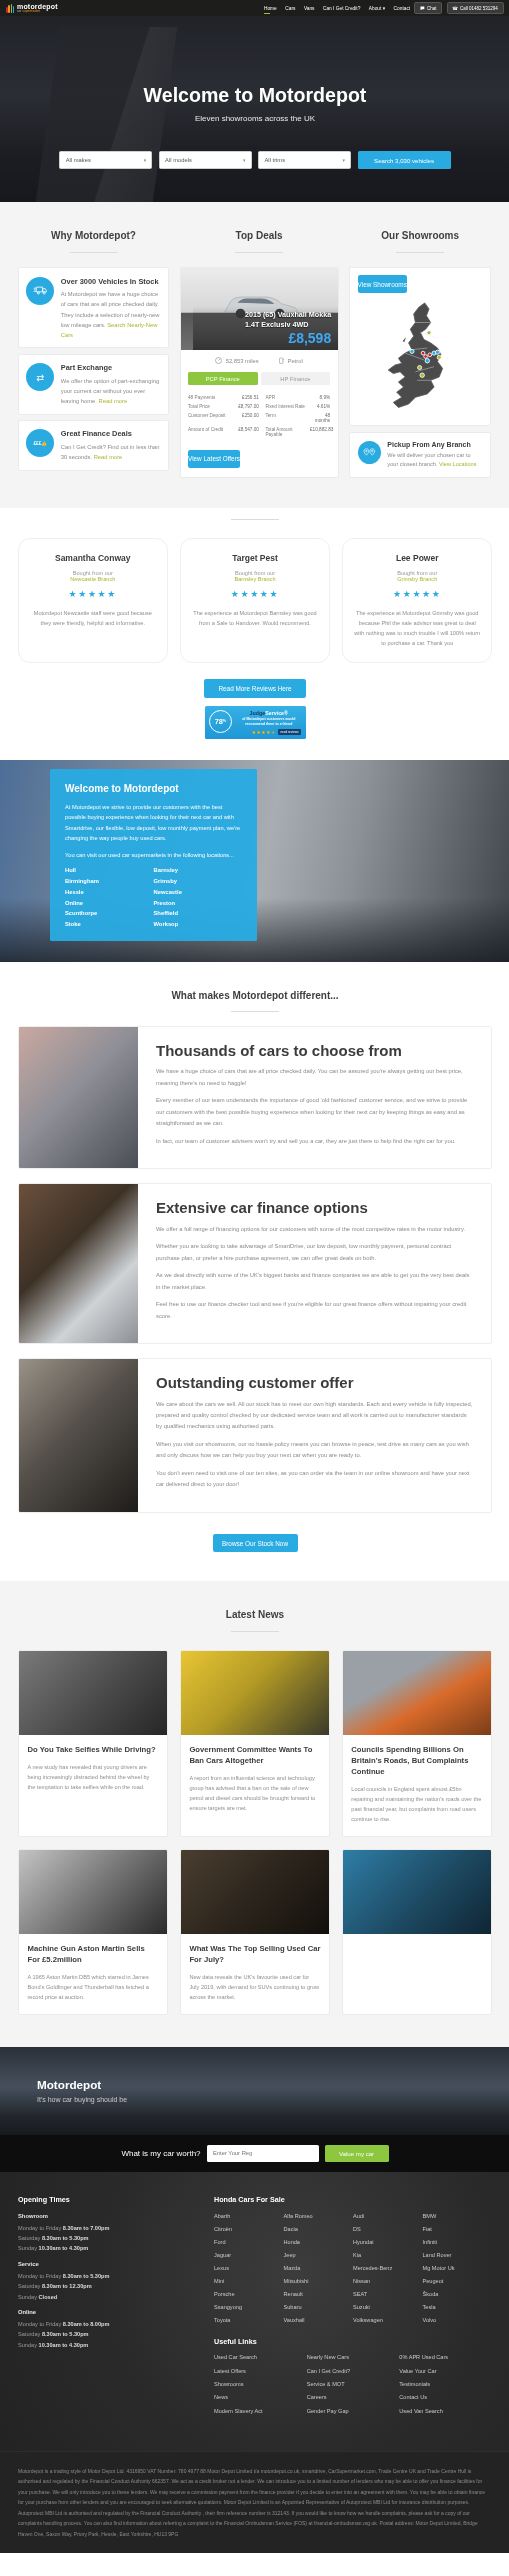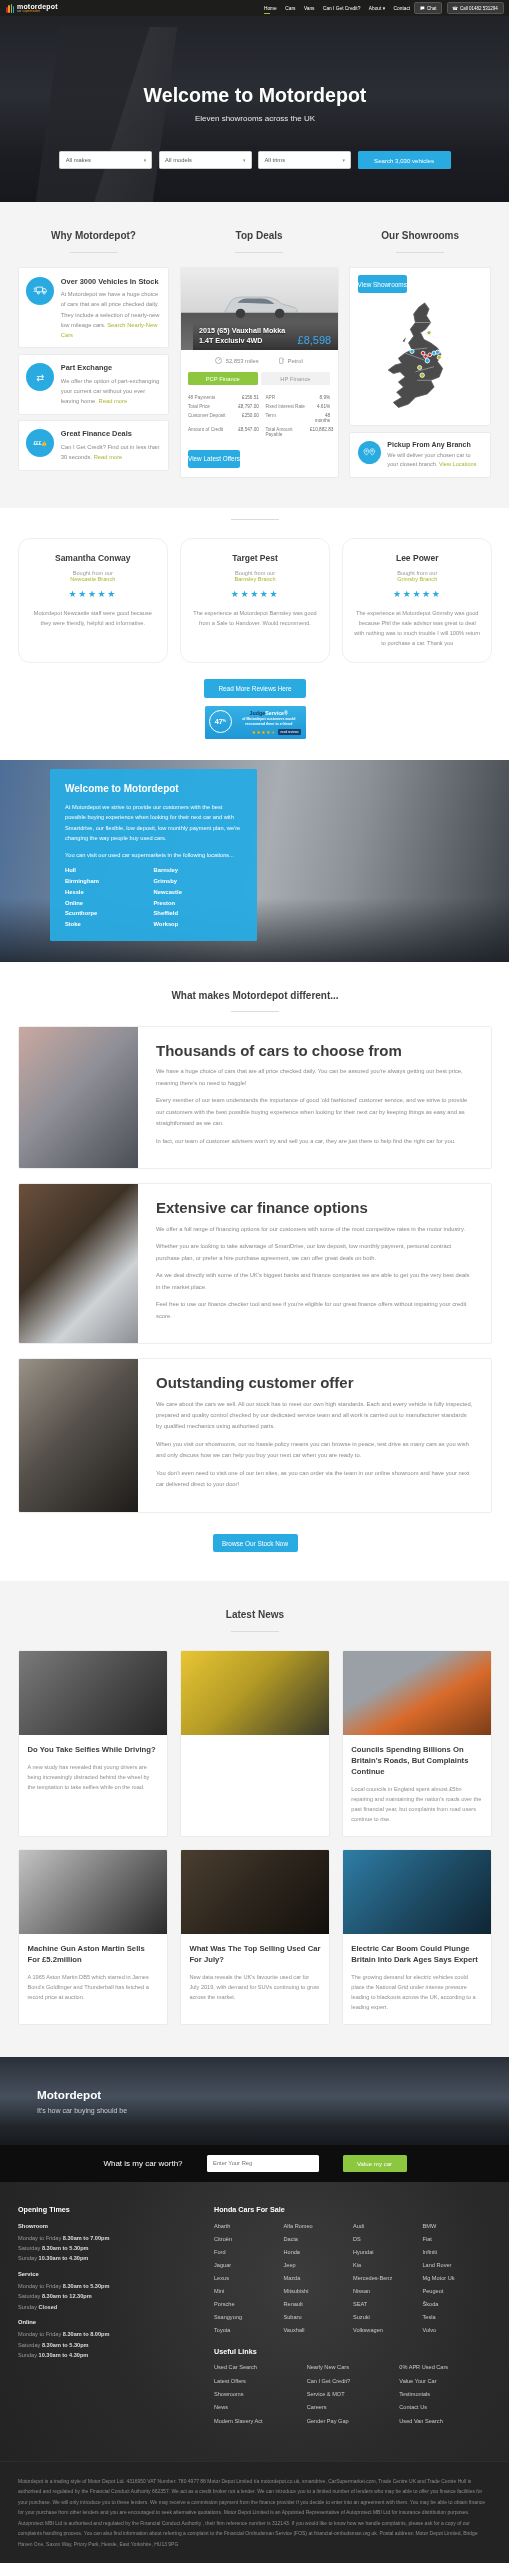--- a/index.html
+++ b/index.html
@@ -49,23 +49,23 @@
   .triple { padding-bottom:30px; }
   .triple-heads { display:grid; grid-template-columns:151px 159px 142px; gap:10.6px; }
   .triple-cols { display:grid; grid-template-columns:151px 159px 142px; gap:10.6px; margin-top:15px; }
   .why-card { padding:8.5px 7.4px 7.4px; display:flex; gap:6.4px; margin-bottom:5.3px; }
   .icon-circle { flex:0 0 28px; width:28px; height:28px; border-radius:50%; background:#29abe2; color:#fff; display:flex; align-items:center; justify-content:center; }
   .why-card h3 { font-size:7.4px; color:#3c3c3c; margin-bottom:3.7px; }
   .why-card p { font-size:5.8px; color:#8a8a8a; line-height:1.75; }
   .deal-card { overflow:hidden; }
   .deal-img { height:82px; position:relative; background:linear-gradient(180deg,#ececec 0%,#d6d6d6 54%,#555 55%,#707070 100%); }
   .deal-img svg { position:absolute; left:50%; top:46%; transform:translate(-50%,-50%); }
-  .deal-overlay { position:absolute; left:12px; right:0; bottom:0; padding:4.2px 6.4px; background:linear-gradient(180deg,rgba(0,0,0,0),rgba(0,0,0,.55)); display:flex; align-items:flex-end; justify-content:space-between; }
+  .deal-overlay { position:absolute; left:12px; right:0; bottom:0; padding:4.2px 6.4px; background:linear-gradient(180deg,rgba(0,0,0,0),rgba(0,0,0,.55)); display:flex; align-items:flex-end; justify-content:space-between;flex-direction:column; }
   .deal-title { color:#fff; font-weight:bold; font-size:7.2px; line-height:1.35; text-shadow:0 0.5px 1.1px rgba(0,0,0,.6); }
-  .deal-price { color:#3fa9f5; font-weight:normal; font-size:11px; }
+  .deal-price { color:#3fa9f5; font-weight:bold; font-size:14px; }
   .deal-meta { display:flex; justify-content:center; gap:20px; padding:7.4px 0 5.3px; color:#8a8a8a; font-size:5.8px; }
   .deal-meta span { display:flex; align-items:center; gap:3.2px; }
   .fin-tabs { display:flex; gap:3.2px; padding:2.1px 7.4px 5.3px; }
   .fin-tab { flex:1; text-align:center; font-size:5.8px; padding:3.7px 0; border-radius:1.6px; cursor:pointer; }
   .fin-tab.active { background:#8dc63f; color:#fff; }
   .fin-tab.inactive { background:#f1f1f1; color:#9a9a9a; }
   .fin-table { padding:2.1px 7.4px 6.4px; }
   .fin-row { display:grid; grid-template-columns:41px 30px 51px 1fr; font-size:4.7px; color:#7d7d7d; padding:2.1px 0; }
   .fin-row b { font-weight:normal; text-align:right; color:#6d6d6d; }
   .deal-card .blue-btn { margin:4.2px 7.4px 7.4px; padding:5.3px 0; }
@@ -132,21 +132,21 @@
   .news-body { padding:9.6px 8.5px 11.7px; }
   .news-body h3 { font-size:7.7px; color:#3c3c3c; line-height:1.45; }
   .news-body p { margin-top:6.4px; font-size:5.6px; color:#8f8f8f; line-height:1.8; }
 
   
   .banner { height:88px; background:linear-gradient(180deg,#2a3039 0%,#46505d 45%,#23272d 78%,#17191d 100%); display:flex; flex-direction:column; justify-content:center; padding-left:37px; }
   .banner h2 { color:#fff; font-size:11.7px; }
   .banner p { color:#c9ccd1; font-size:7px; margin-top:5.3px; }
 
   
-  .carworth { height:37px; background:#0d0d0d; display:flex; align-items:center; justify-content:center; gap:24px; }
+  .carworth { height:37px; background:#0d0d0d; display:flex; align-items:center; justify-content:center; gap:6px; }
   .carworth label { color:#fff; font-size:8px; }
   .carworth input { width:112px; height:17px; border:none; border-radius:1.6px; padding:0 6.4px; font-size:5.8px; background:#fff; color:#333; }
   .green-btn { width:64px; height:17px; background:#8dc63f; color:#fff; border:none; border-radius:1.6px; font-size:6.1px; cursor:pointer; }
 
   
   .footer-main { background:radial-gradient(circle at 58% 35%, #3c3c3c 0%, #2a2a2a 55%, #232323 100%); padding:23.4px 0 37px; }
   .footer-cols { display:grid; grid-template-columns:175px 1fr; gap:21px; }
   .f-head { color:#fff; font-size:7.2px; font-weight:bold; margin-bottom:8.5px; }
   .t-group { margin-bottom:7.4px; }
   .t-label { color:#e6e6e6; font-size:5.8px; font-weight:bold; margin:6.4px 0 4.2px; }
@@ -411,21 +411,21 @@
           <h3>Lee Power</h3>
           <div class="bought">Bought from our</div>
           <div class="branch"><a class="olive">Grimsby Branch</a></div>
           <div class="stars-blue">★★★★★</div>
           <p>The experience at Motordepot Grimsby was good because Phil the sale advisor was great to deal with nothing was to much trouble I will 100% return to purchase a car. Thank you</p>
         </div>
       </div>
     <button class="blue-btn">Read More Reviews Here</button>
     <div class="judge-badge">
       <div class="judge-pct">
-          <span>47</span>
+          <span>78</span>
           <sup>%</sup>
         </div>
       <div class="judge-right">
         <div class="judge-brand"><span class="j">Judge</span><span>Service®</span></div>
         <div class="judge-txt">of Motordepot customers would recommend them to a friend</div>
         <div class="judge-row">
           <span class="stars-gold">★★★★<span style="opacity:.55;">★</span></span>
           <span class="judge-link">read reviews</span>
         </div>
       </div>
@@ -499,20 +499,24 @@
     <div class="news-grid">
       <div class="news-card">
         <div class="news-img news-img-0"></div>
         <div class="news-body">
             <h3>Do You Take Selfies While Driving?</h3>
             <p>A new study has revealed that young drivers are being increasingly distracted behind the wheel by the temptation to take selfies while on the road.</p>
           </div>
       </div>
       <div class="news-card">
         <div class="news-img news-img-1"></div>
+        <div class="news-body">
+            <h3>Government Committee Wants To Ban Cars Altogether</h3>
+            <p>A report from an influential science and technology group has advised that a ban on the sale of new petrol and diesel cars should be brought forward to ensure targets are met.</p>
+          </div>
       </div>
       <div class="news-card">
         <div class="news-img news-img-2"></div>
         <div class="news-body">
             <h3>Councils Spending Billions On Britain's Roads, But Complaints Continue</h3>
             <p>Local councils in England spent almost £5bn repairing and maintaining the nation's roads over the past financial year, but complaints from road users continue to rise.</p>
           </div>
       </div>
       <div class="news-card">
         <div class="news-img news-img-3"></div>
@@ -523,24 +527,20 @@
       </div>
       <div class="news-card">
         <div class="news-img news-img-4"></div>
         <div class="news-body">
             <h3>What Was The Top Selling Used Car For July?</h3>
             <p>New data reveals the UK's favourite used car for July 2019, with demand for SUVs continuing to grow across the market.</p>
           </div>
       </div>
       <div class="news-card">
         <div class="news-img news-img-5"></div>
-        <div class="news-body">
-            <h3>Electric Car Boom Could Plunge Britain Into Dark Ages Says Expert</h3>
-            <p>The growing demand for electric vehicles could place the National Grid under intense pressure leading to blackouts across the UK, according to a leading expert.</p>
-          </div>
       </div>
     </div>
   </div>
 </section>
 
 <section class="banner">
   <h2>Motordepot</h2>
   <p>It's how car buying should be</p>
 </section>
 

